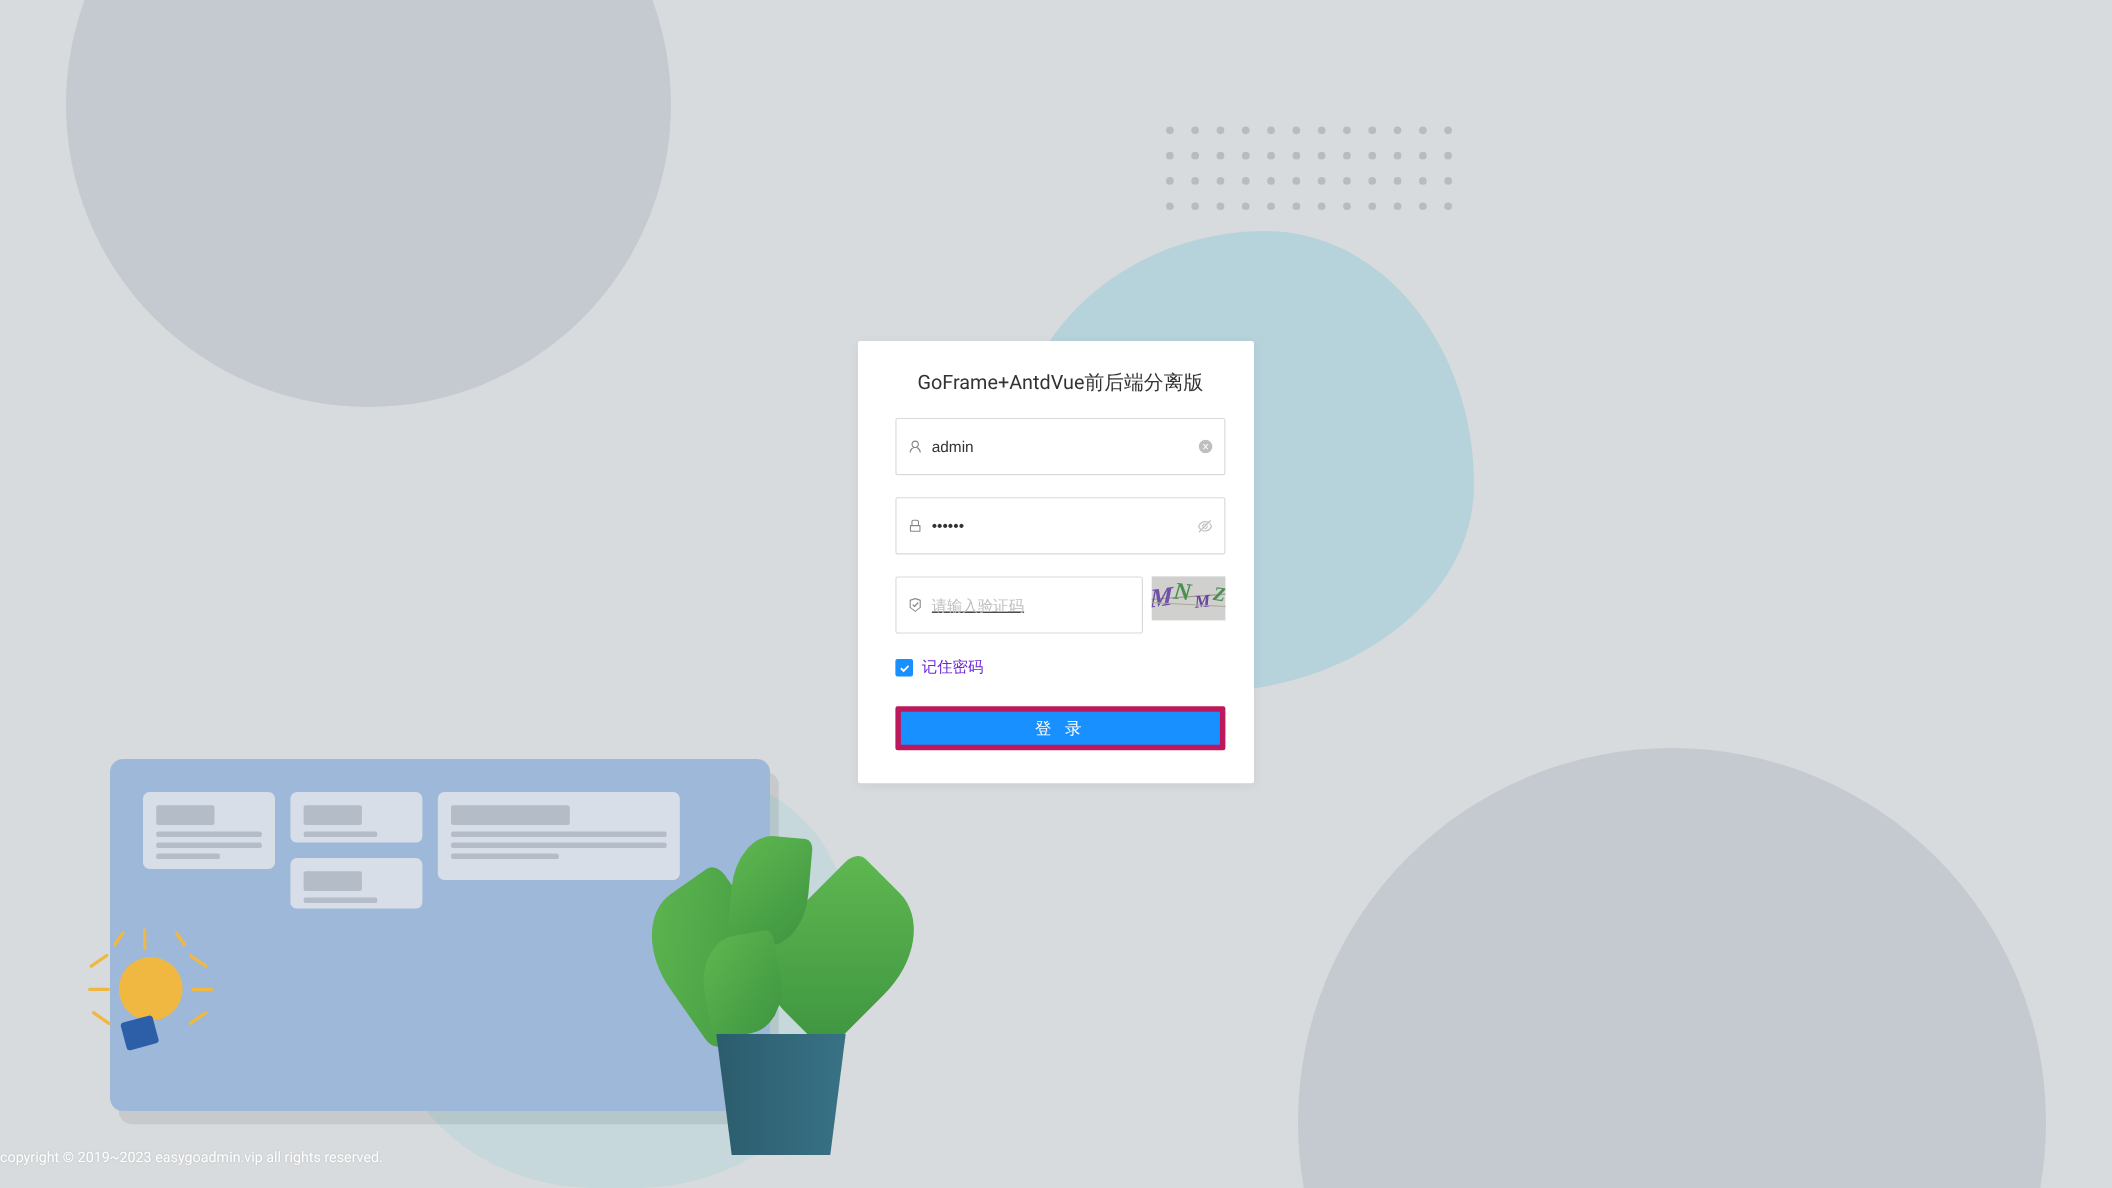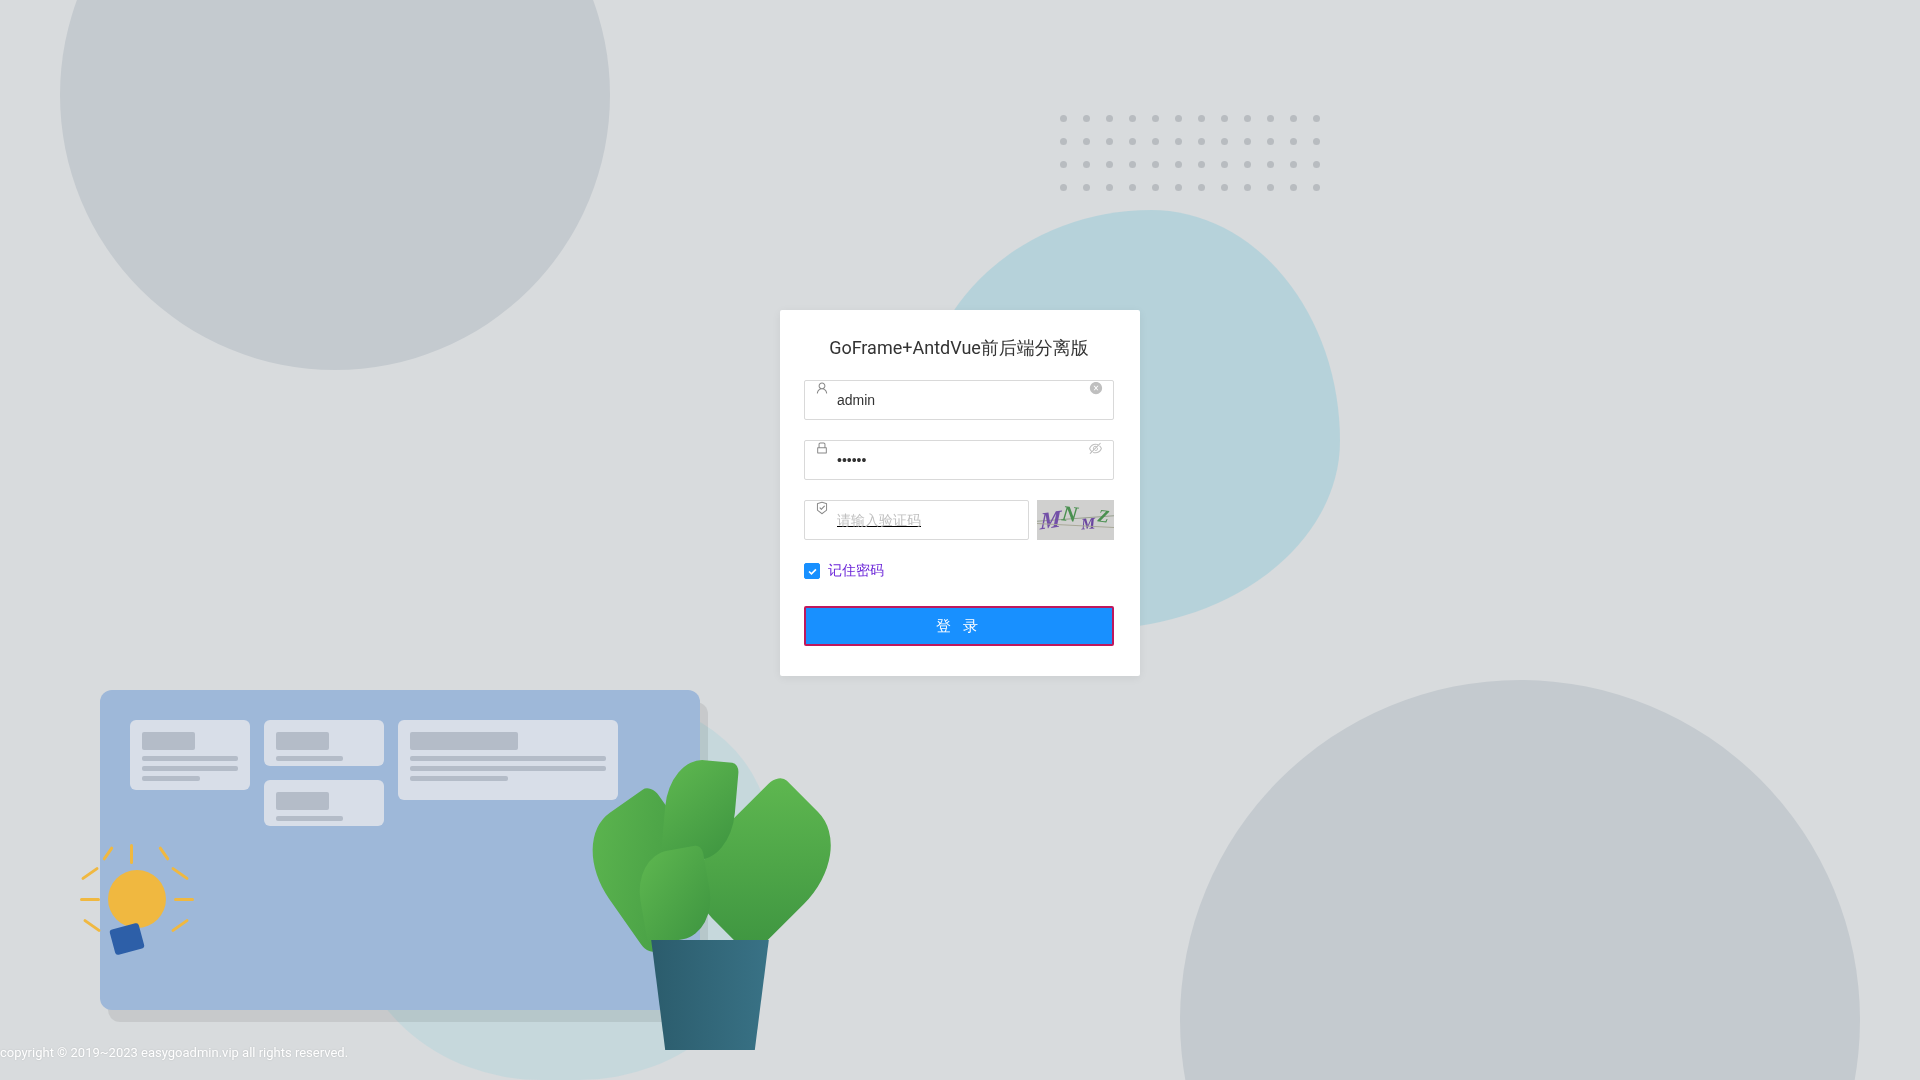--- a/index.html
+++ b/index.html
@@ -169,37 +169,37 @@
     
     
     .login-card {
       position: absolute;
       width: 360px;
       left: 780px;
       top: 310px;
       background: #ffffff;
       border-radius: 2px;
       box-shadow: 0 2px 10px rgba(0,0,0,0.06);
-      padding: 26px 26px 30px 24px;
+      padding: 26px 26px 30px 34px;
     }
     .login-title {
       text-align: center;
       font-size: 18px;
       color: #333;
       margin-bottom: 20px;
       font-weight: 400;
     }
     .input-wrap {
       position: relative;
       border: 1px solid #d9d9d9;
       border-radius: 2px;
-      height: 40px;
+      height: 52px;
       margin-bottom: 20px;
       display: flex;
-      align-items: flex-start;
+      align-items: center;
       padding: 0 10px;
     }
     .input-wrap input {
       border: none;
       outline: none;
       flex: 1;
       font-size: 14px;
       height: 100%;
       background: transparent;
       color: #333;
@@ -258,21 +258,21 @@
       align-items: center;
       justify-content: center;
       cursor: pointer;
     }
     .checkbox svg { color: white; }
     
     .login-btn {
       width: 100%;
       height: 40px;
       background: #1890ff;
-      border: 2px solid #be185d;
+      border: 5px solid #be185d;
       color: #fff;
       font-size: 15px;
       border-radius: 2px;
       cursor: pointer;
       letter-spacing: 4px;
     }
     
     .footer {
       position: absolute;
       bottom: 20px;

